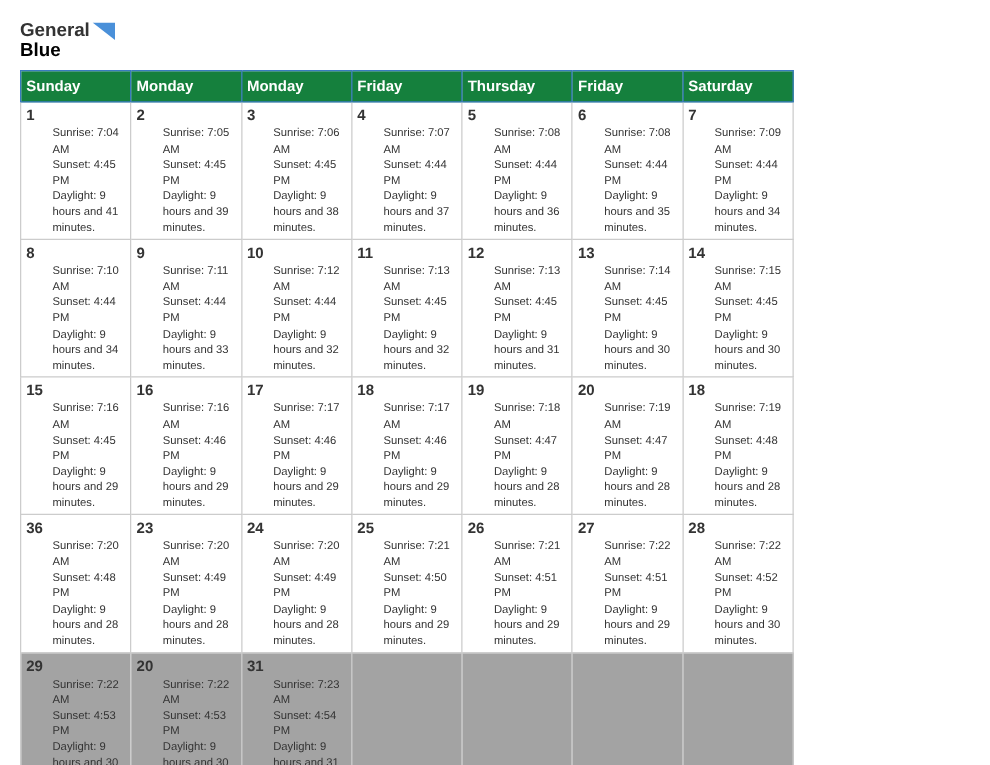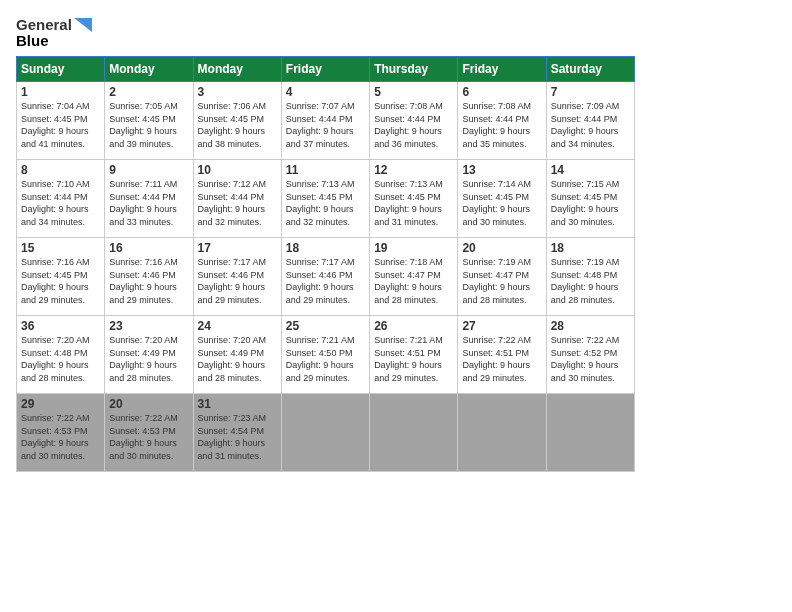--- a/index.html
+++ b/index.html
@@ -68,20 +68,21 @@
     .day-num {
       font-size: 12px;
       font-weight: bold;
       display: block;
       margin-bottom: 1px;
     }
     .cell-text {
       font-size: 9px;
       line-height: 1.4;
       color: #333;
+      margin-left: 21px;
     }
     .empty-cell {
       background: #f5f5f5;
     }
   </style>
 </head>
 <body>
 
 <div class="container">
   <div class="header-section">

